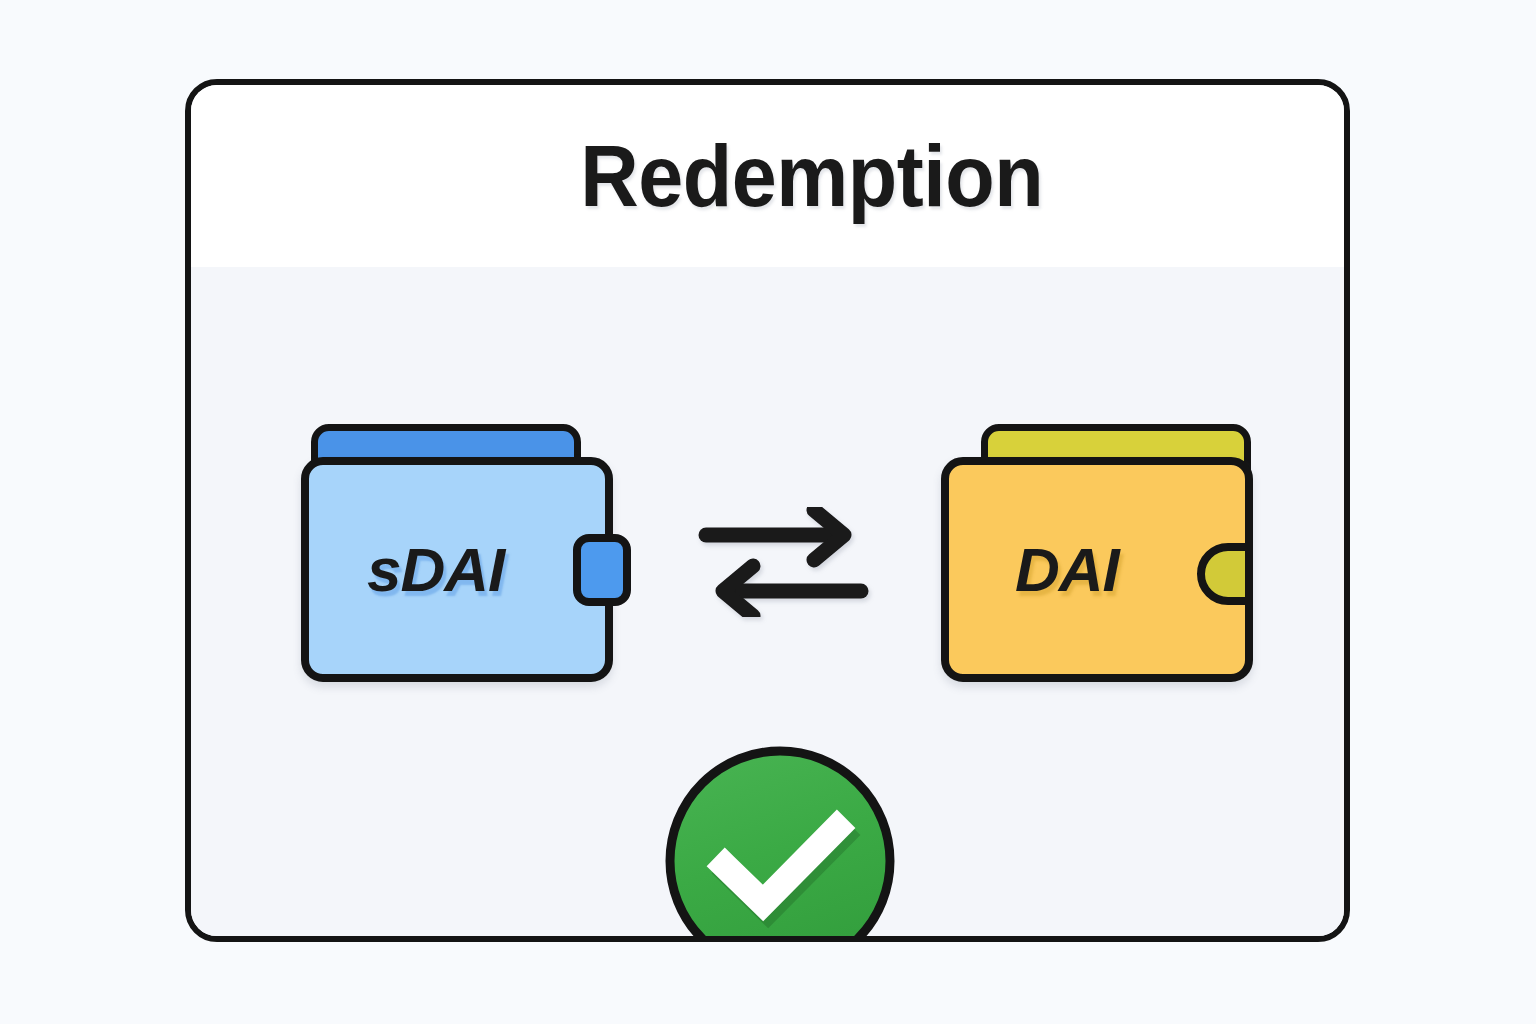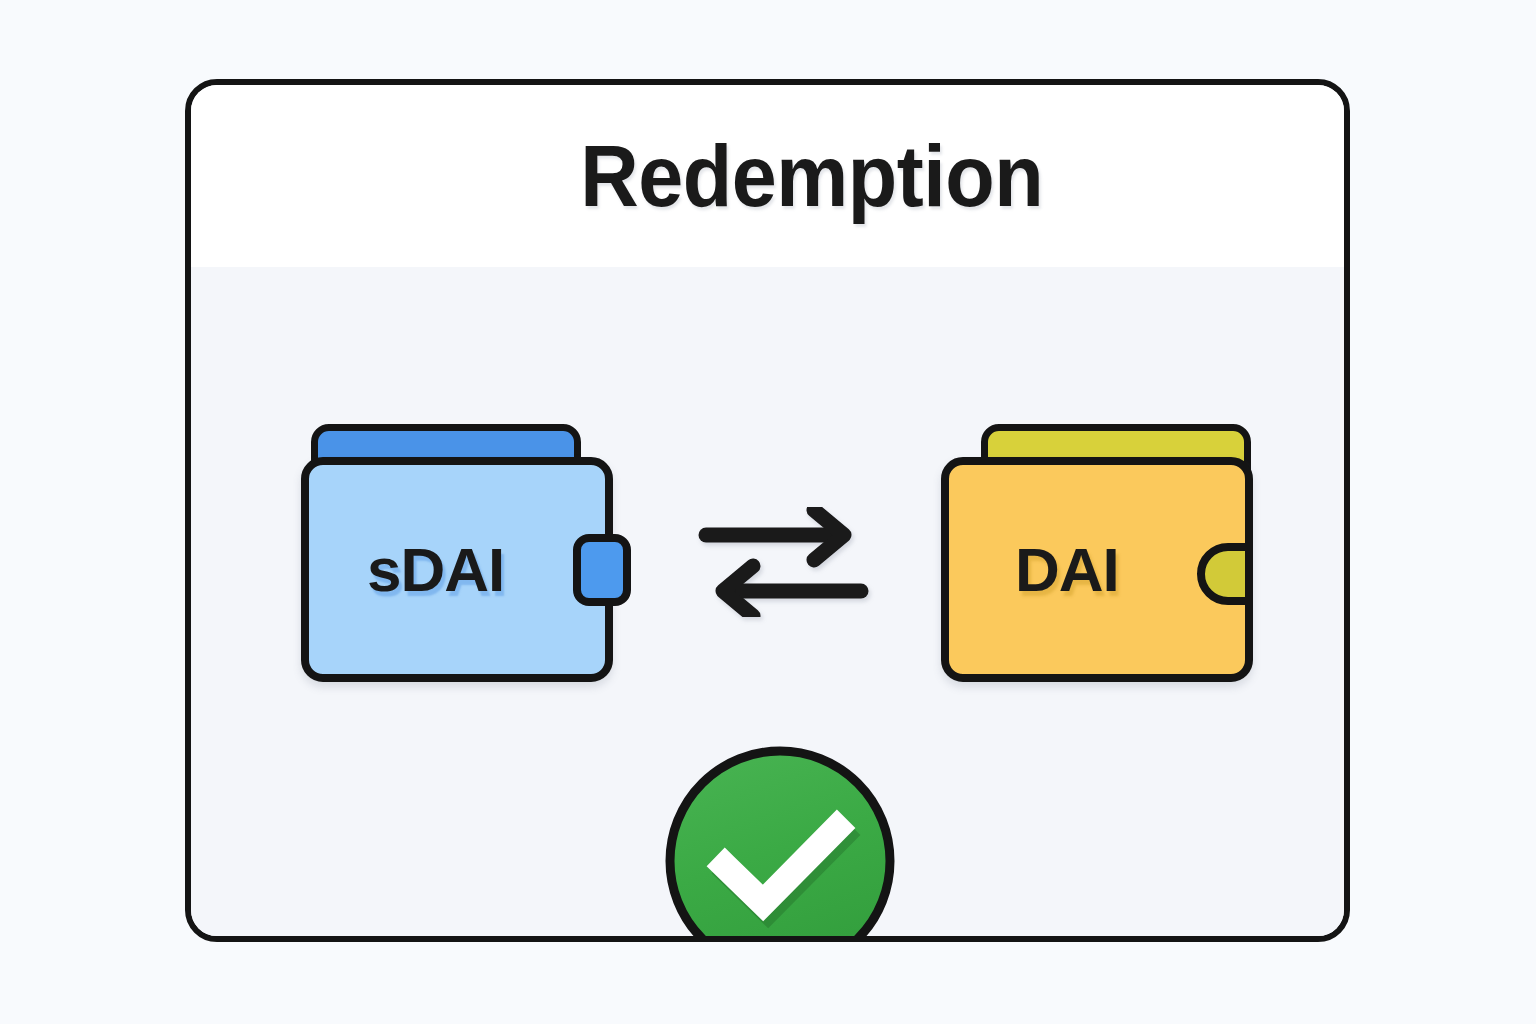--- a/index.html
+++ b/index.html
@@ -91,20 +91,21 @@
   }
 
   .wallet-label {
     font-family: "Liberation Sans", sans-serif;
     font-weight: bold;
     font-size: 62px;
     line-height: 1;
     color: #1a1a1a;
     letter-spacing: -1px;
     white-space: nowrap;
+    font-style: italic;
   }
 
   
   #wallet-sdai { left: 110px; top: 157px; width: 330px; height: 260px; }
   #wallet-sdai .wallet-flap {
     left: 10px; top: 0; width: 270px; height: 48px;
     background: #4a93e8;
   }
   #wallet-sdai .wallet-body {
     left: 0; top: 33px; width: 312px; height: 225px;

